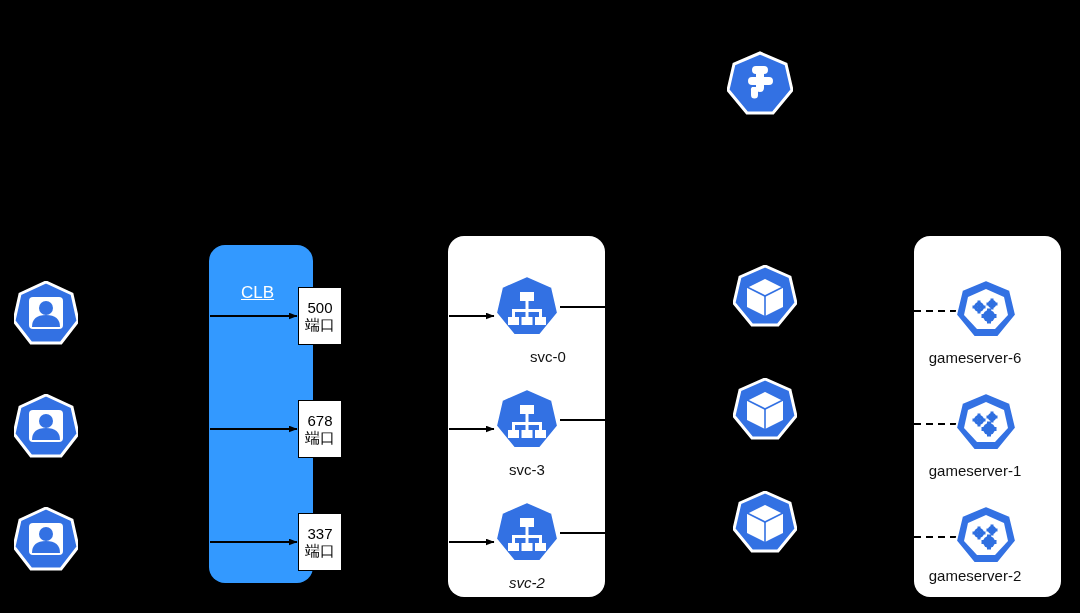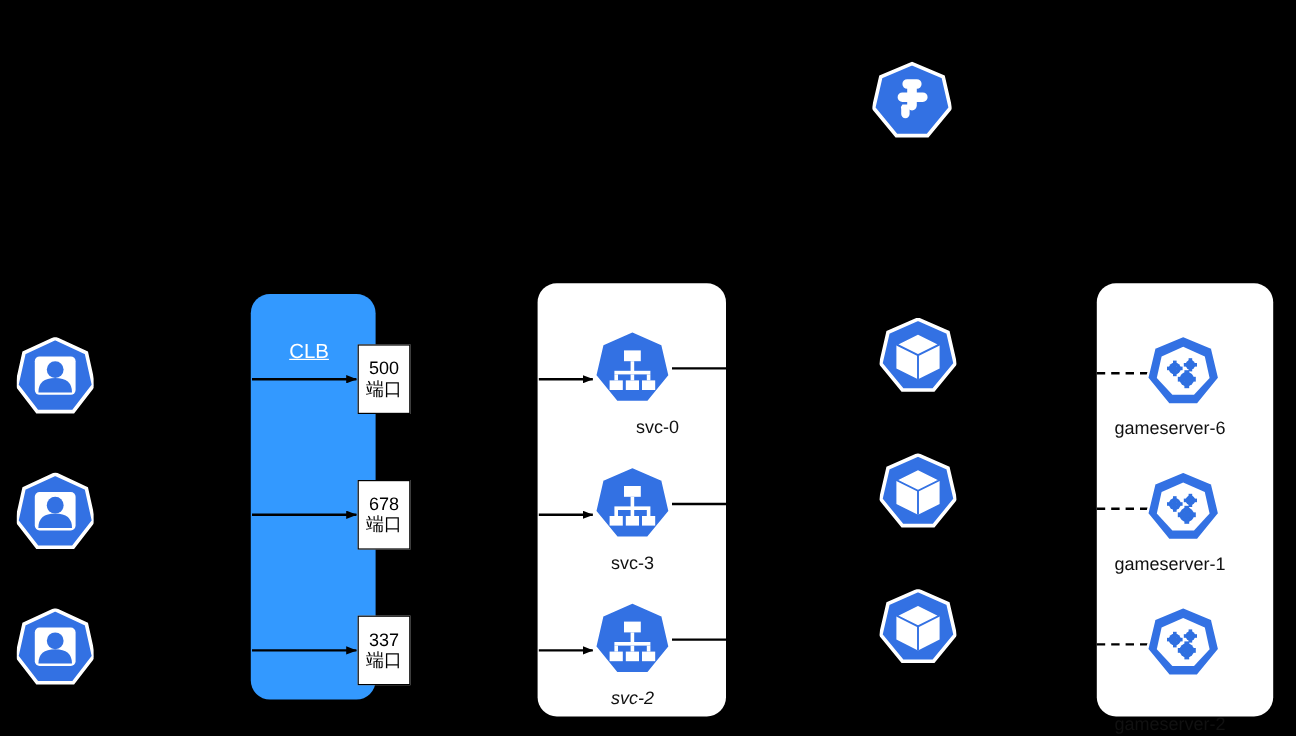--- a/index.html
+++ b/index.html
@@ -290,21 +290,21 @@
         <circle cx="34" cy="37" r="2.4" fill="#ffffff"></circle>
         <rect x="22.5" y="21.5" width="3" height="13"></rect>
         <rect x="17.5" y="26.5" width="13" height="3"></rect>
         <rect x="35.5" y="19.5" width="3" height="11"></rect>
         <rect x="31.5" y="23.5" width="11" height="3"></rect>
         <rect x="32" y="29.5" width="4" height="15"></rect>
         <rect x="26.5" y="35" width="15" height="4"></rect>
       </g>
     </svg>
   </div>
-  <div class="node-label" style="left:975px; top:596px;">gameserver-2</div>
+  <div class="node-label" style="left:975px; top:568px;">gameserver-2</div>
 
   <div class="icon-wrap" style="left:727px; top:51px;">
     <svg width="66" height="68" viewBox="0 0 66 68">
       <polygon points="33,2 59,13 65,39 46,62 20,62 1,39 7,13" fill="#3371e3" stroke="#ffffff" stroke-width="3"></polygon>
       <path d="M29 15 h8 a4 4 0 0 1 0 8 v3 h5 a4 4 0 0 1 0 8 h-5 v3 a4 4 0 0 1 -8 0 v-3 h-4 a4 4 0 0 1 0 -8 h4 v-3 a4 4 0 0 1 0 -8 z" fill="#ffffff"></path>
       <path d="M25 36 h6 v8 a3.5 3.5 0 0 1 -7 0 v-4 a4 4 0 0 1 1 -4 z" fill="#ffffff"></path>
     </svg>
   </div>
 
 </div>

